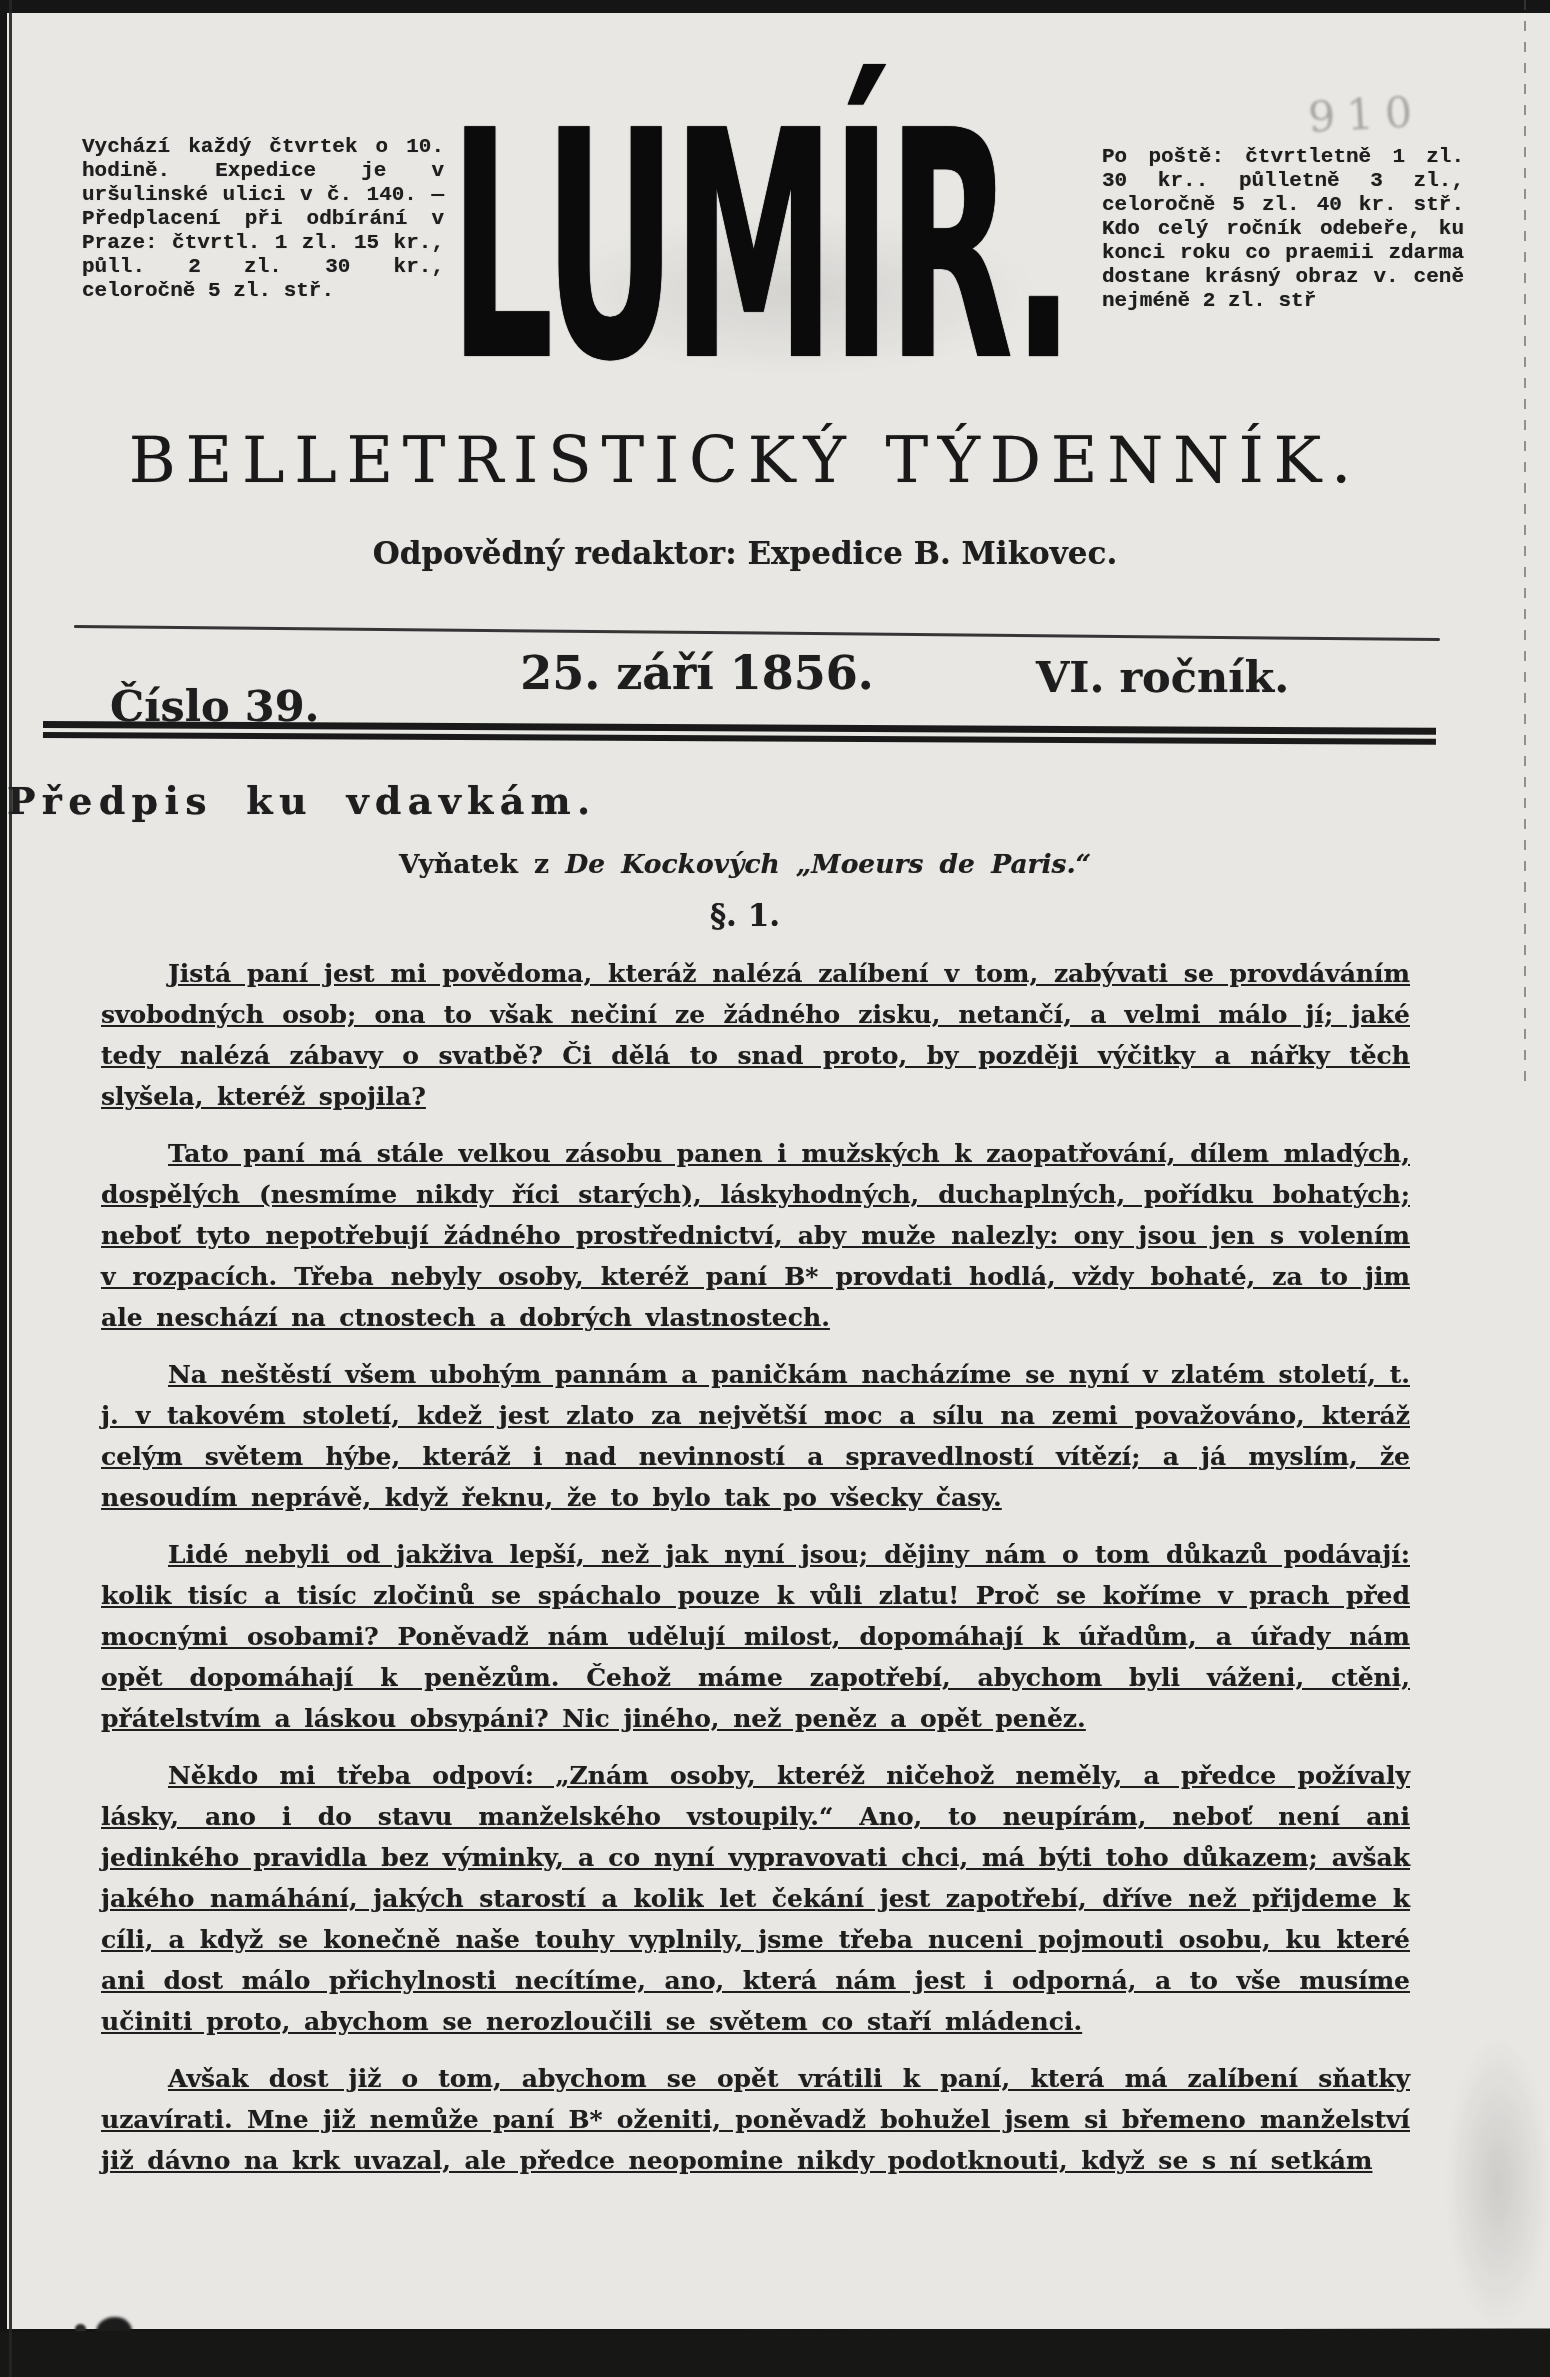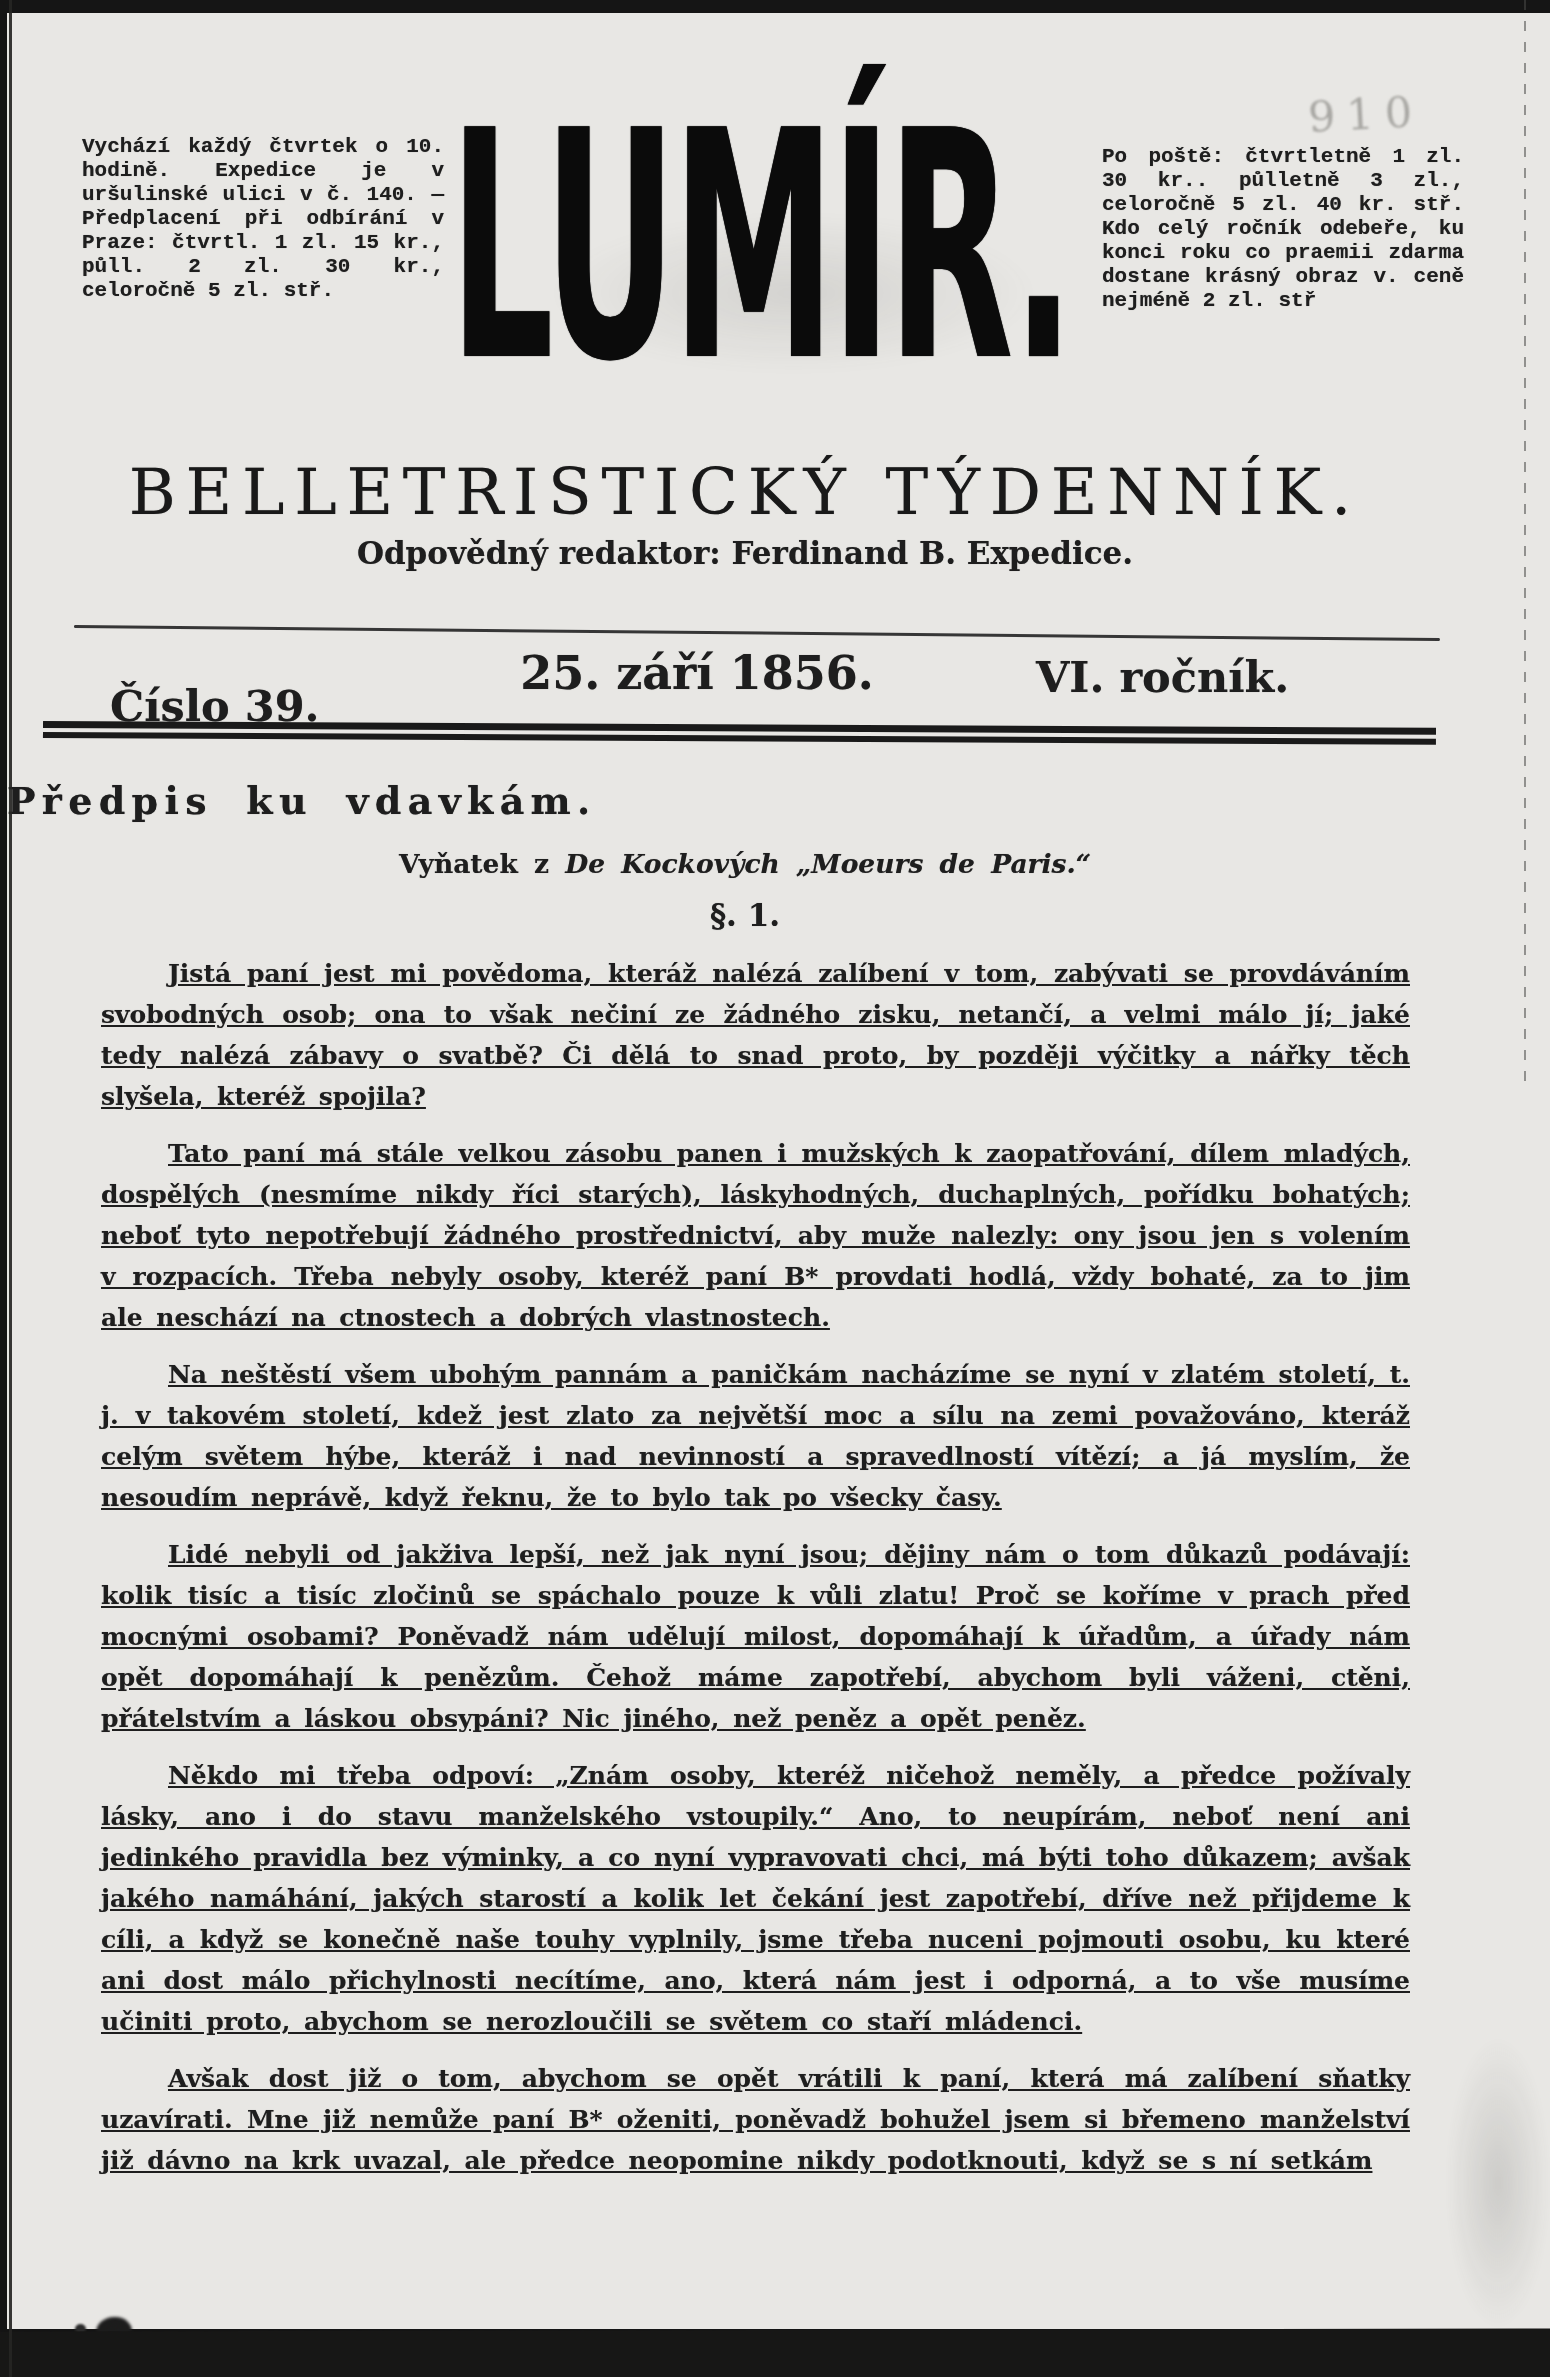--- a/index.html
+++ b/index.html
@@ -51,21 +51,20 @@
     font-size:315px;line-height:279px;color:#0b0b0b;
     transform:scaleX(0.52);transform-origin:50% 100%;
     letter-spacing:-8.4px;white-space:nowrap;
     text-shadow:0 0 1.4px #0b0b0b;
   }
   .weekly-subtitle{
     position:absolute;left:0;top:412px;width:1476px;text-align:center;
     font-family:"DejaVu Serif",serif;font-size:64px;letter-spacing:9.7px;
     color:#191919;text-shadow:0 0 0.7px rgba(20,20,20,.5);
     white-space:nowrap;
-    margin-top:32px;
   }
   .editor-line{
     position:absolute;left:0;top:524px;width:1476px;text-align:center;
     font-family:"DejaVu Serif",serif;font-weight:bold;font-size:31px;
     text-shadow:0 0 0.7px rgba(20,20,20,.5);
   }
   .rule-thin{
     position:absolute;left:67px;top:614px;width:1366px;height:2.8px;
     background:#222;transform:rotate(0.55deg);transform-origin:left center;
     border-radius:1.4px;opacity:.9;
@@ -117,21 +116,21 @@
   <div class="info-block info-left">Vychází každý čtvrtek o 10. hodině. Expedice je v uršulinské ulici v č. 140. — Předplacení při odbírání v Praze: čtvrtl. 1 zl. 15 kr., půll. 2 zl. 30 kr., celoročně 5 zl. stř.</div>
 
   <div class="masthead">
     <div class="masthead-text">LUMÍR.</div>
   </div>
 
   <div class="info-block info-right">Po poště: čtvrtletně 1 zl. 30 kr.. půlletně 3 zl., celoročně 5 zl. 40 kr. stř. Kdo celý ročník odebeře, ku konci roku co praemii zdarma dostane krásný obraz v. ceně nejméně 2 zl. stř</div>
 
   <div class="weekly-subtitle">BELLETRISTICKÝ TÝDENNÍK.</div>
 
-  <div class="editor-line">Odpovědný redaktor: Ferdinand B. Expedice.</div>
+  <div class="editor-line">Odpovědný redaktor: Expedice B. Mikovec.</div>
 
   <div class="rule-thin"></div>
 
   <div class="issue-row">
     <span class="issue-number">Číslo 39.</span>
     <span class="issue-date">25. září 1856.</span>
     <span class="issue-volume">VI. ročník.</span>
   </div>
 
   <div class="rule-double">

